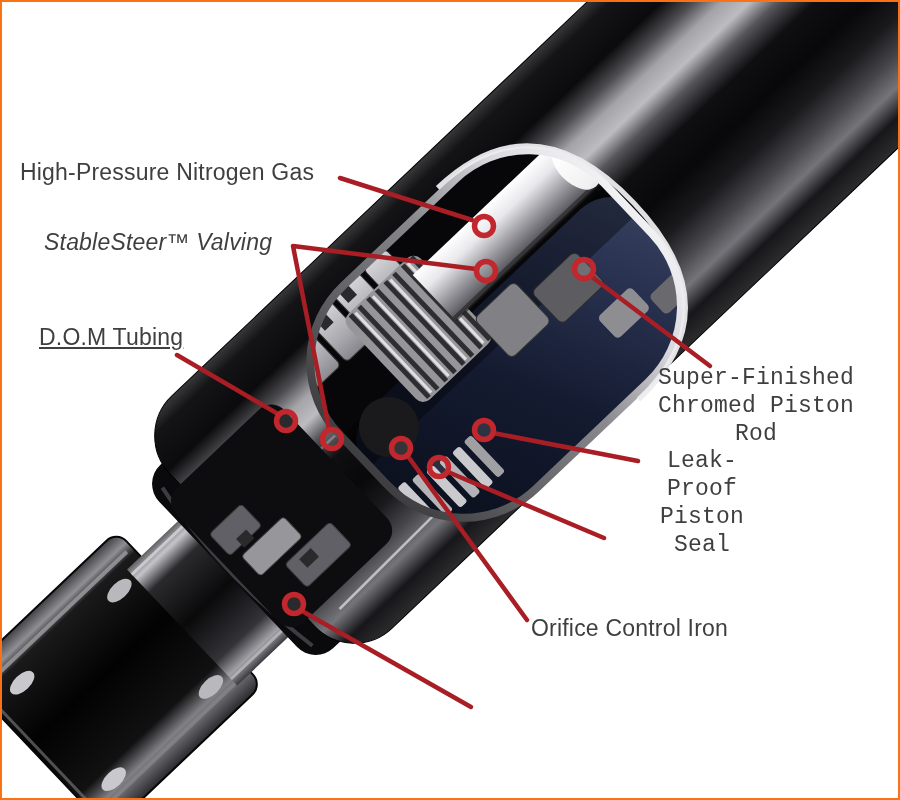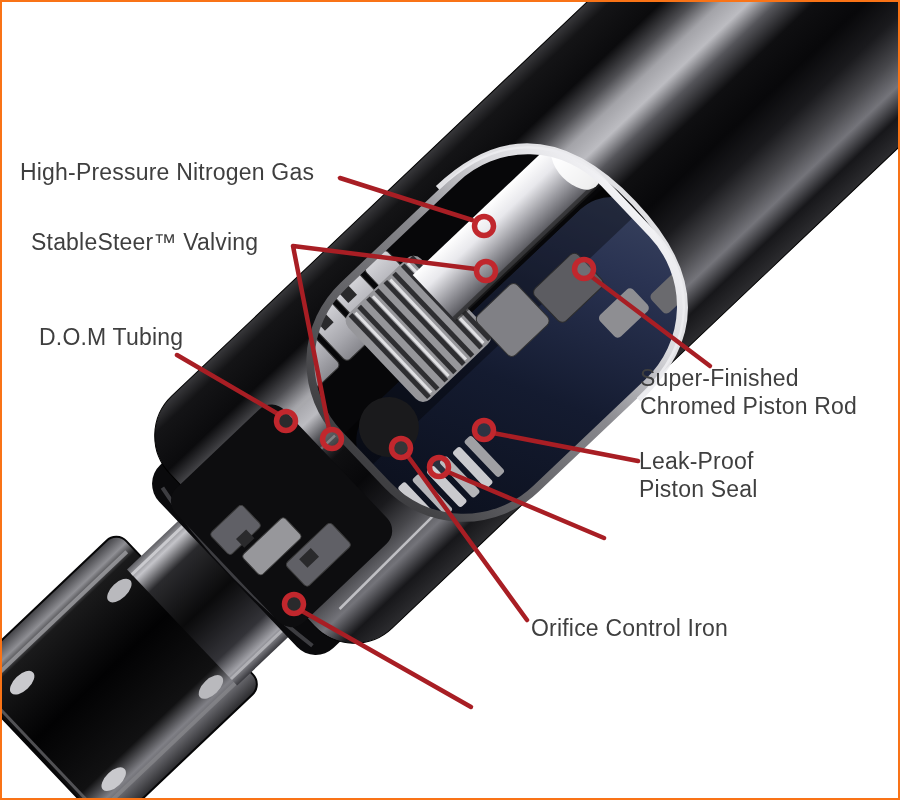--- a/index.html
+++ b/index.html
@@ -20,24 +20,24 @@
   }
   .stage svg{position:absolute;left:0;top:0;}
   .label{
     position:absolute;
     font-size:23px;
     line-height:28px;
     color:var(--label-text);
     letter-spacing:.2px;
     white-space:pre-line;
   }
-  .label.center{}
+  .label.center{text-align:center;font-family:Liberation Mono, monospace;}
   .lbl-nitrogen{left:18px;top:156px;}
-  .lbl-valving {left:29px;top:226px;}
-  .lbl-dom     {left:37px;top:321px;}
+  .lbl-valving {left:42px;top:226px;font-style:italic;}
+  .lbl-dom     {left:37px;top:321px;text-decoration:underline;}
   .lbl-rod     {left:638px;top:362px;width:232px;}
   .lbl-seal    {left:637px;top:445px;width:126px;}
   .lbl-piston  {left:611px;top:529px;}
   .lbl-orifice {left:529px;top:612px;}
   .lbl-head    {left:443px;top:695px;width:210px;}
   .callout-line{stroke:var(--callout-red);stroke-width:4.5;stroke-linecap:round;fill:none;}
   .callout-ring{stroke:var(--ring-red);stroke-width:5.5;fill:rgba(255,255,255,.12);}
 </style>
 </head>
 <body>

